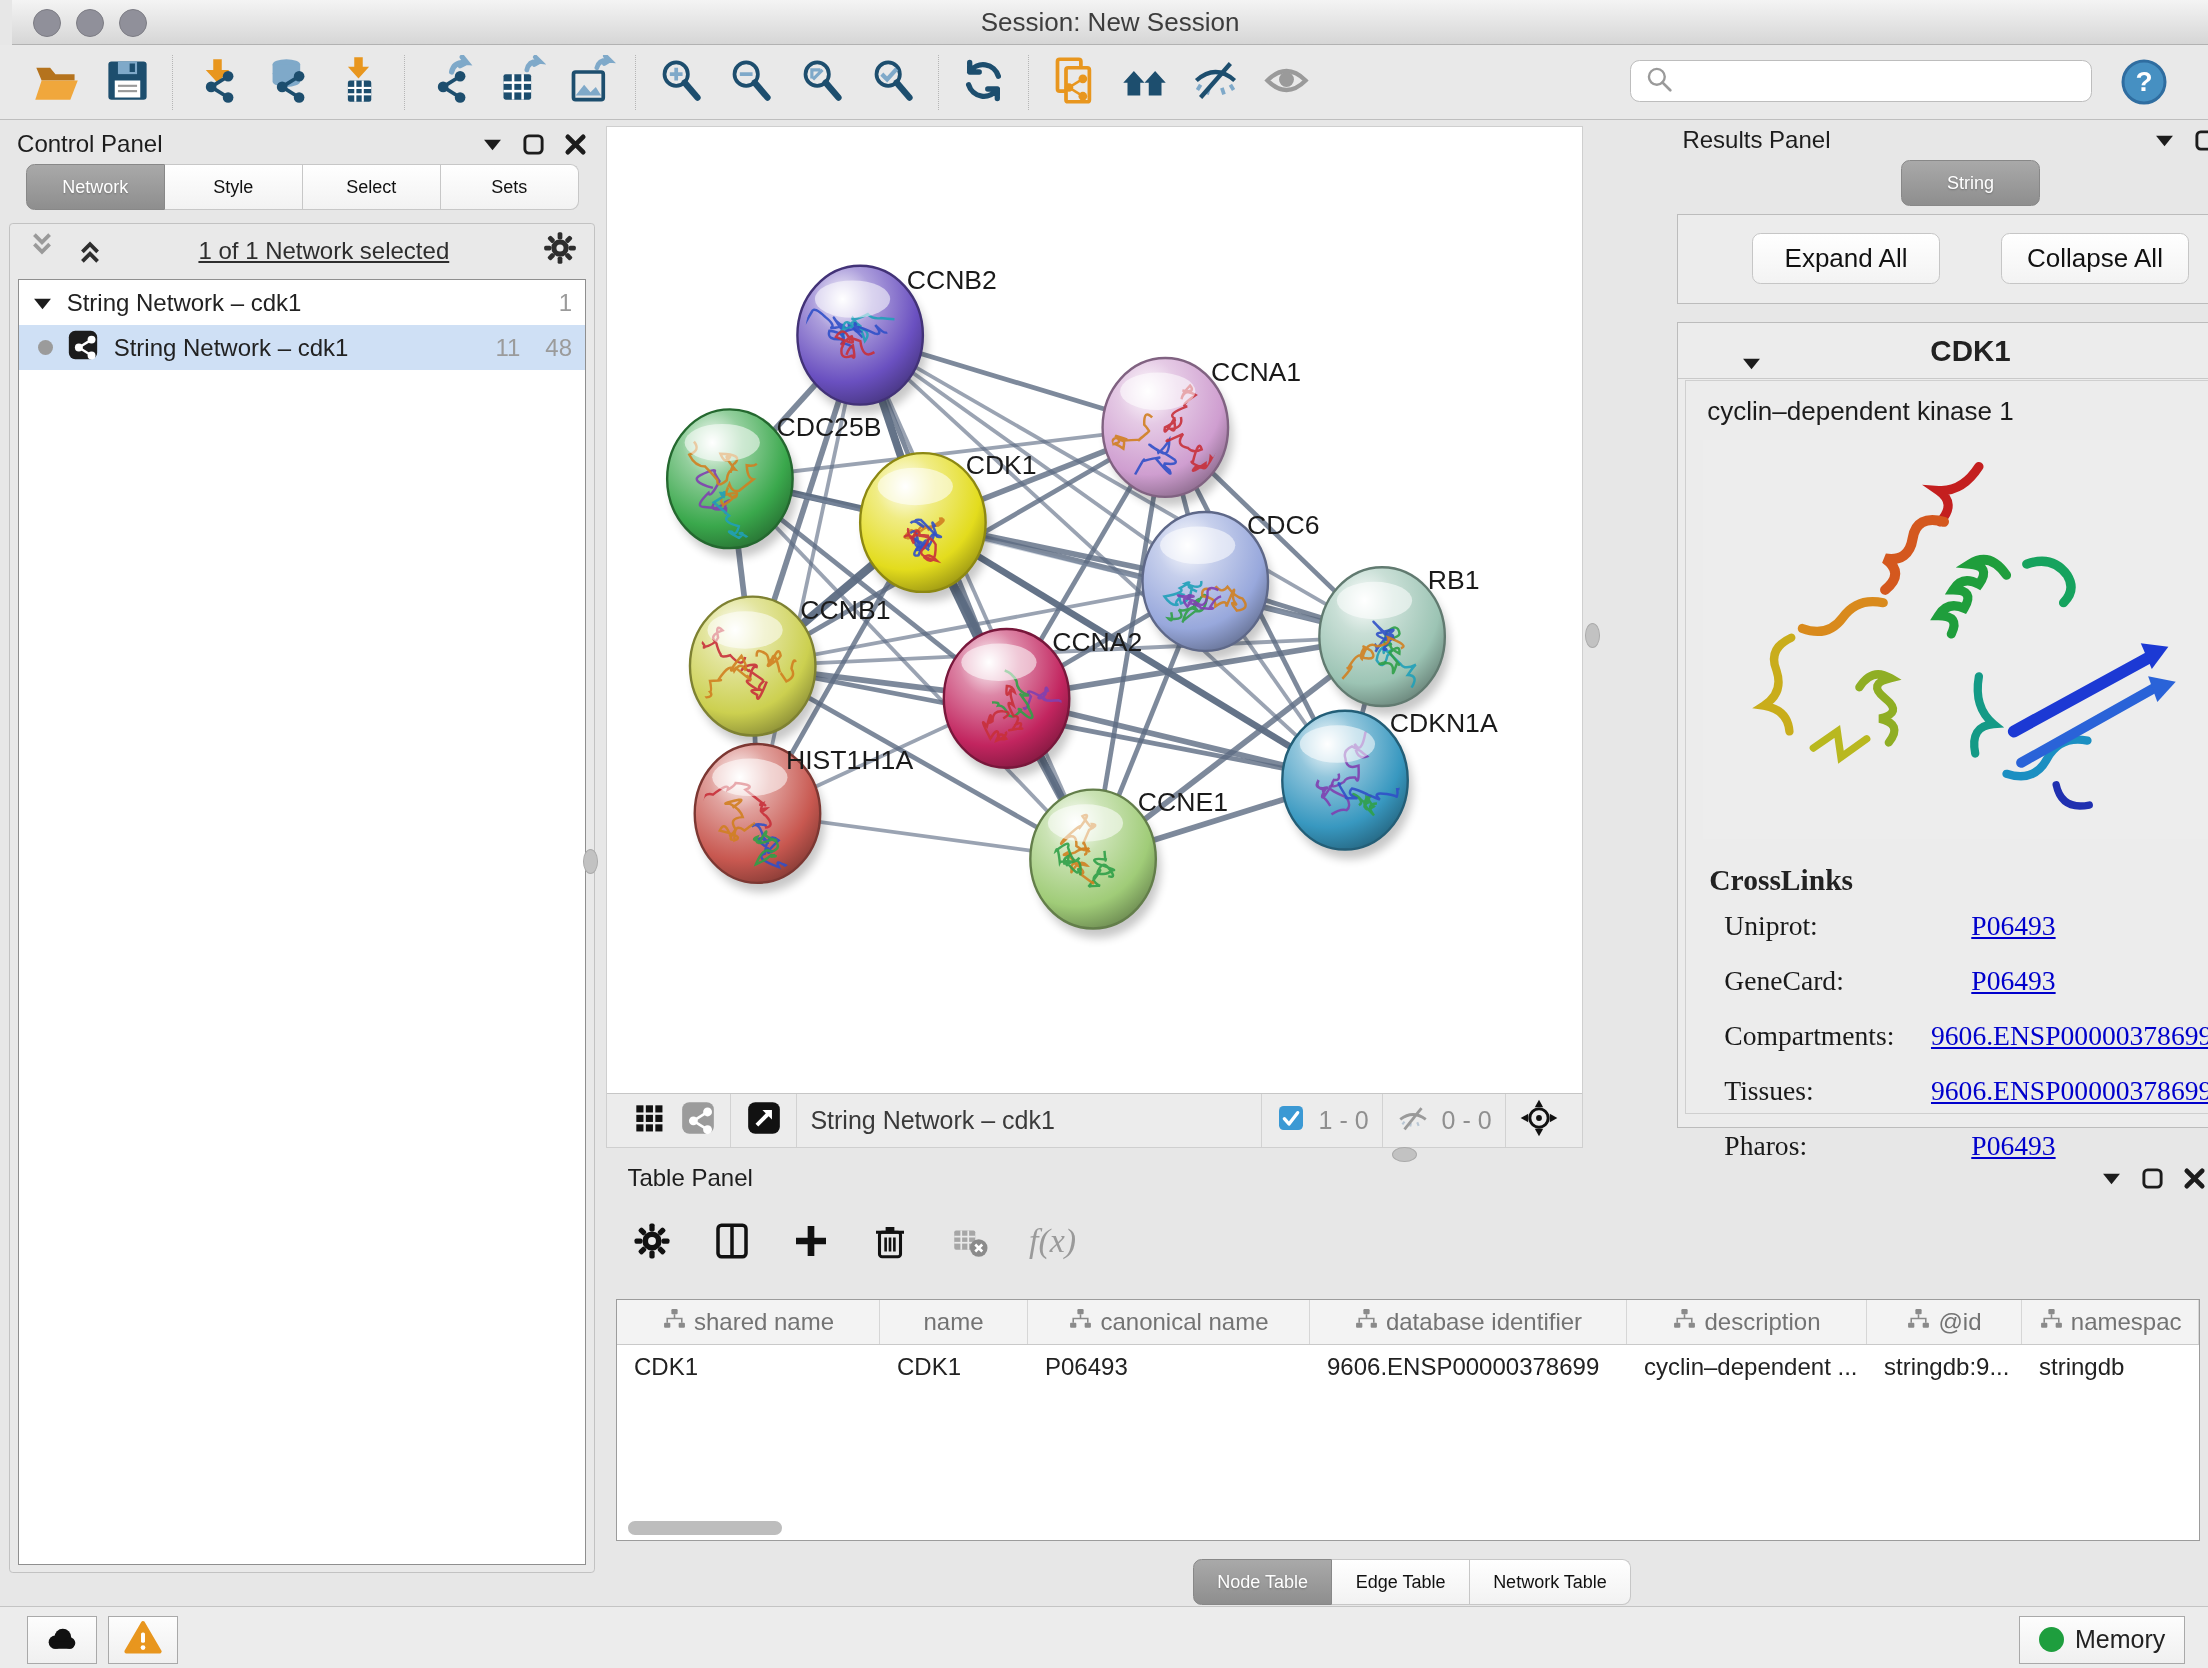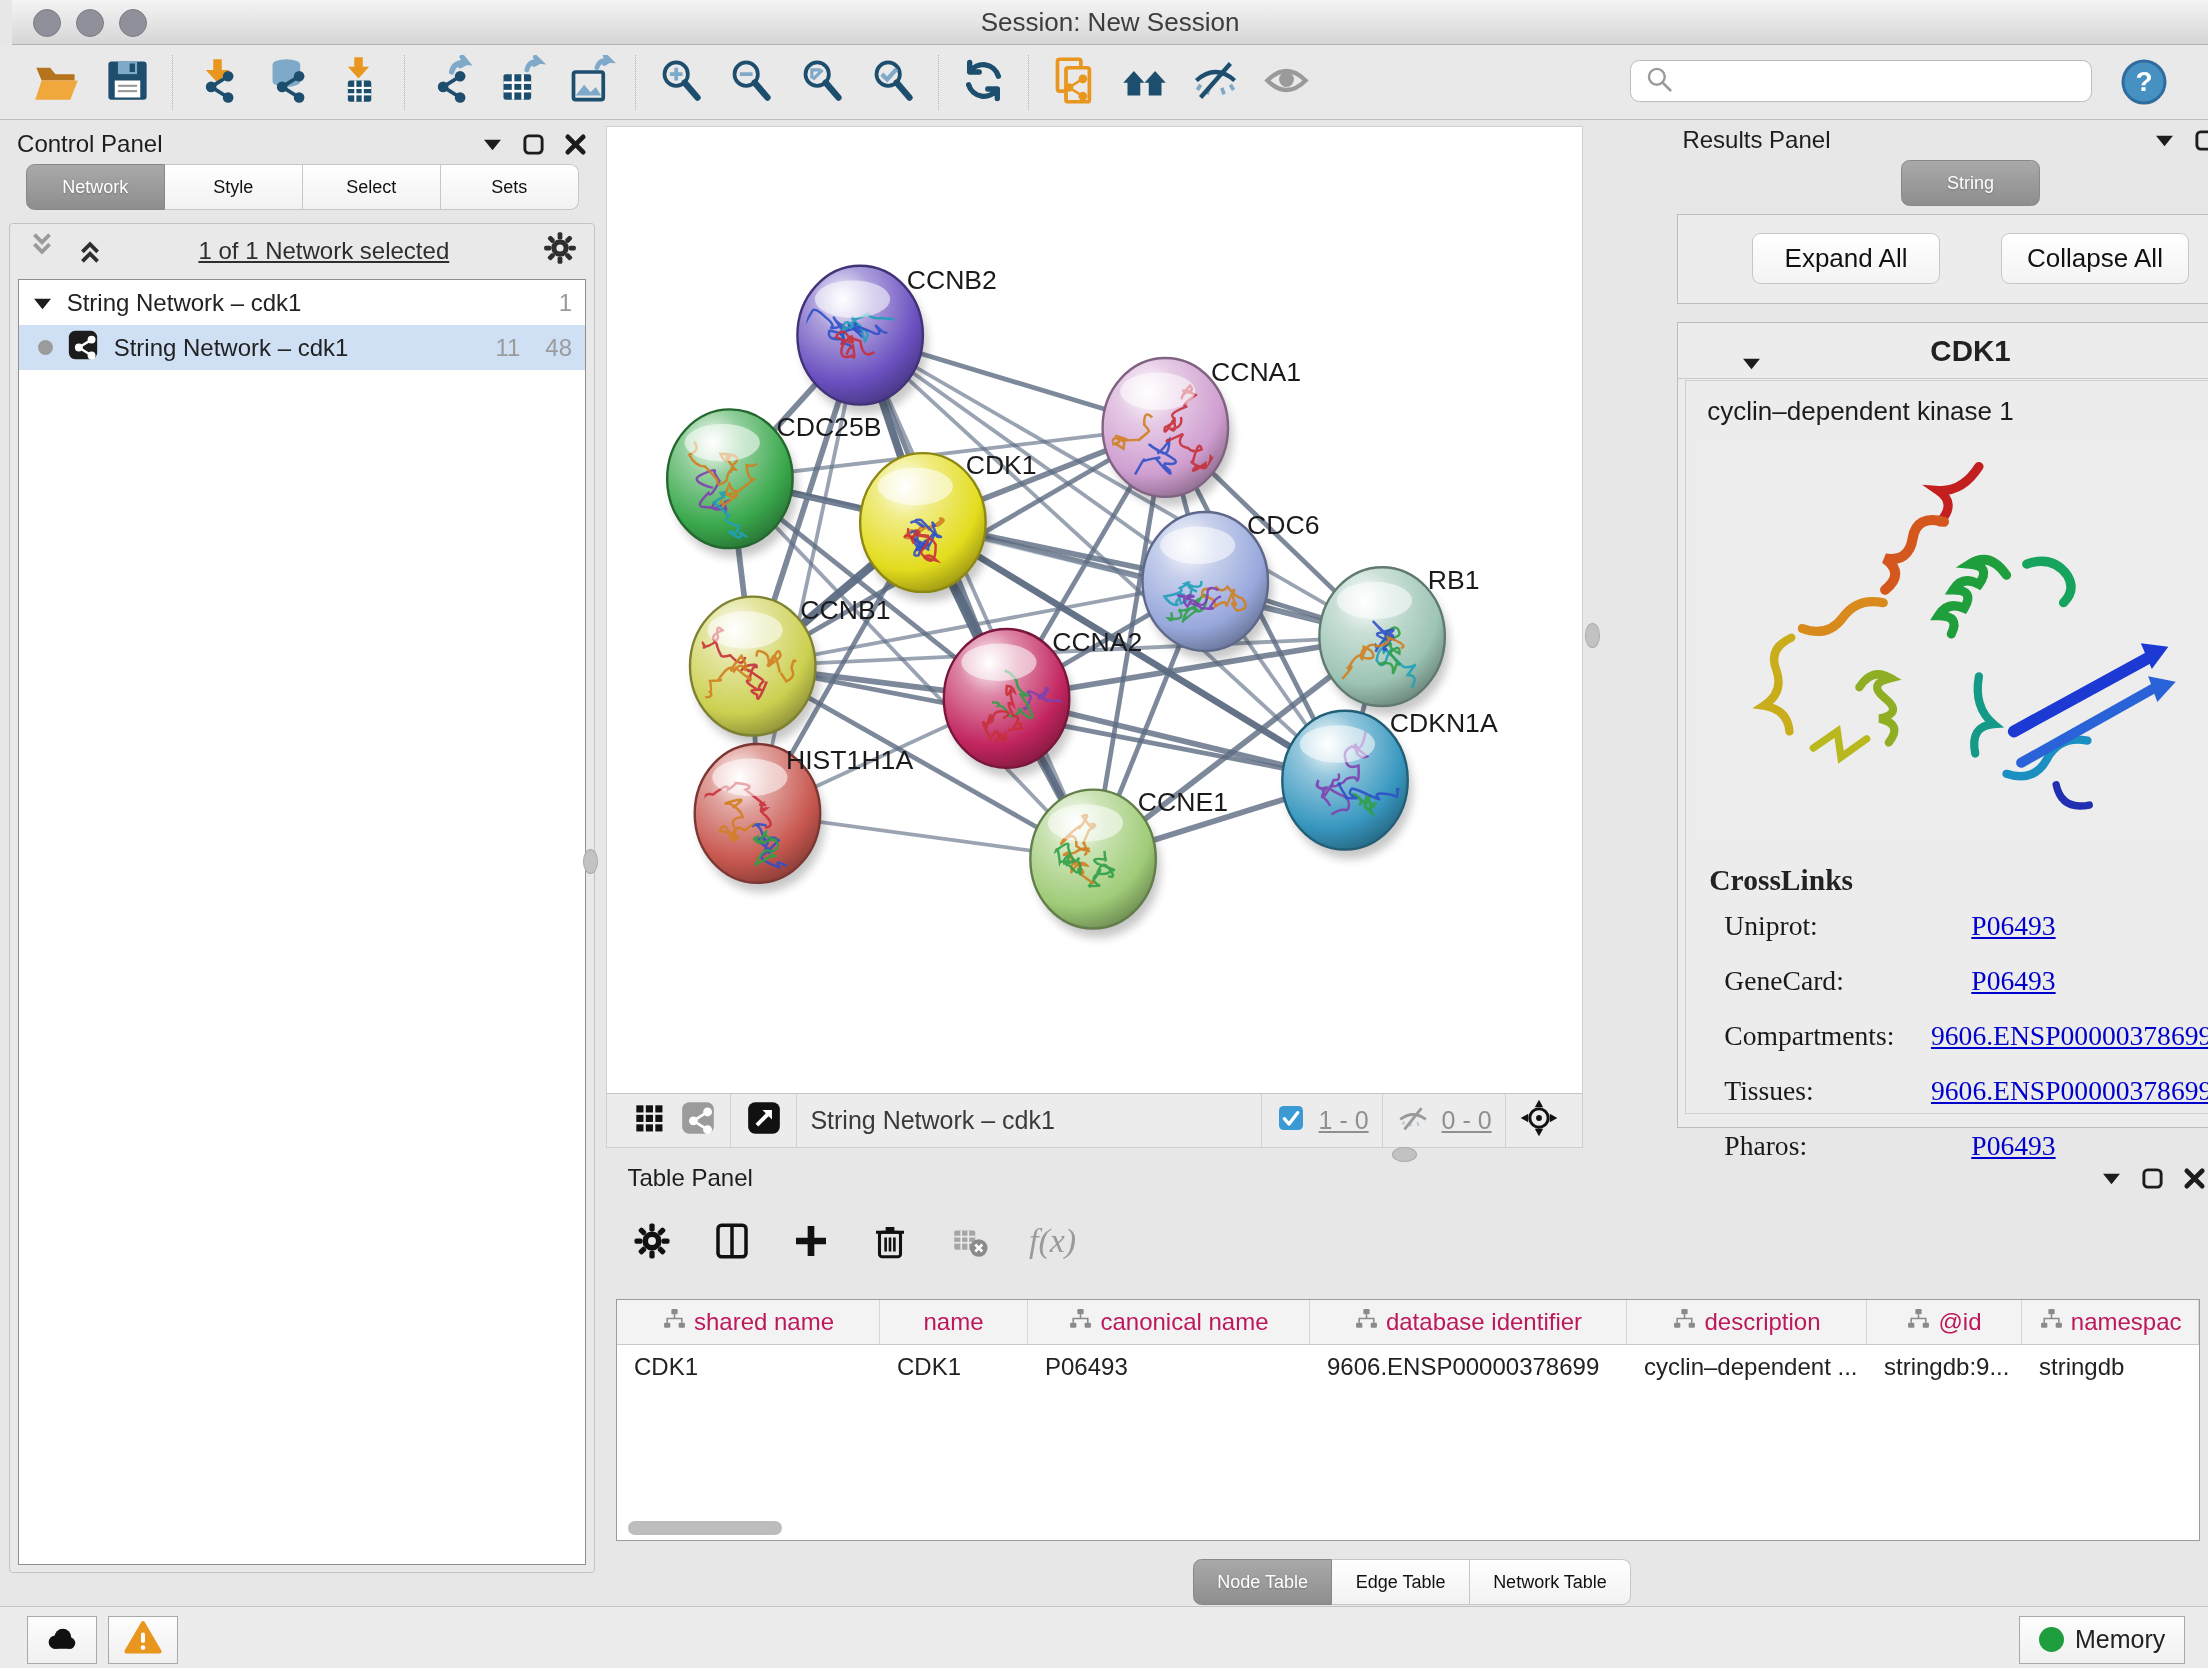--- a/index.html
+++ b/index.html
@@ -49,21 +49,21 @@
   .tree-row.selected{background:#cfe0f5;}
   .tree-dot{width:15px;height:15px;border-radius:50%;background:#9b9b9b;margin-left:5.7px;}
   
   .network-view{position:absolute;left:606px;top:126px;width:975px;height:1020px;background:#fff;
     border:1px solid #cfcfcf;box-sizing:content-box;}
   .nv-canvas{position:absolute;left:0;top:0;}
   .nv-status{position:absolute;left:0;right:0;bottom:0;height:53px;background:#ececec;
     border-top:1px solid #c6c6c6;display:flex;align-items:center;padding:0 9.5px;font-size:25px;color:#3a3a3a;}
   .nv-sec{display:flex;align-items:center;gap:11.4px;padding:0 13.3px;height:100%;}
   .nv-sec + .nv-sec{border-left:1px solid #d2d2d2;}
-  .nv-count{color:#8f8f8f;text-decoration:underline;}
+  .nv-count{color:#8f8f8f;}
   
   .results-panel{position:absolute;left:1671px;top:120px;width:599px;height:1014px;}
   .rp-buttons{margin:7.6px 5.7px 0 5.7px;height:88px;border:1px solid #bcbcbc;background:#ececec;
     display:flex;align-items:center;justify-content:center;gap:61px;}
   .rp-btn{min-width:186px;height:49px;background:linear-gradient(#fff,#f3f3f3);border:1px solid #c6c6c6;
     border-radius:8.6px;font-size:26px;display:flex;align-items:center;justify-content:center;color:#111;}
   .rp-entries{position:absolute;top:202px;left:5.7px;right:5.7px;bottom:5.7px;border:1px solid #bcbcbc;background:#ececec;}
   .rp-scroll{position:absolute;right:0;top:0;bottom:0;width:19px;border-left:1px solid #cdcdcd;background:#f3f3f3;}
   .entry-header{height:55px;position:relative;display:flex;align-items:center;justify-content:center;
     font-size:29.5px;font-weight:bold;border-bottom:1px solid #c9c9c9;}
@@ -78,21 +78,21 @@
   .xl-value a{color:#0000cc;text-decoration:underline;}
   
   .knob{position:absolute;background:#c2c2c2;border:1px solid #ababab;border-radius:50%;}
   
   .table-panel{position:absolute;left:616px;top:1158px;width:1592px;height:447px;}
   .tp-toolbar{margin-top:11.4px;height:63px;display:flex;align-items:center;gap:38px;padding-left:15px;}
   .tp-toolbar svg{display:block;}
   .fx{font-family:"Liberation Serif",serif;font-style:italic;font-size:34px;color:#9a9a9a;}
   .tp-table{position:absolute;top:141px;left:0;right:7.6px;height:240px;background:#fff;border:1px solid #9c9c9c;}
   .tp-header{display:flex;height:44px;background:#f3f3f3;border-bottom:1px solid #c9c9c9;}
-  .tp-col{display:flex;align-items:center;justify-content:center;gap:7px;font-size:24px;color:#be185d;
+  .tp-col{display:flex;align-items:center;justify-content:center;gap:7px;font-size:24px;color:#737373;
     border-right:1px solid #d6d6d6;box-sizing:border-box;overflow:hidden;white-space:nowrap;}
   .tp-row{display:flex;height:44px;}
   .tp-cell{font-size:24px;display:flex;align-items:center;padding-left:17px;box-sizing:border-box;
     overflow:hidden;white-space:nowrap;}
   .tp-hscroll{position:absolute;left:11.4px;bottom:4.8px;width:154px;height:14.3px;background:#bdbdbd;border-radius:7.6px;}
   .tp-tabs{position:absolute;bottom:0;left:0;right:0;}
   
   .status-bar{position:absolute;left:0;right:0;bottom:0;height:61px;background:#ececec;border-top:1px solid #c4c4c4;}
   .sb-btn{position:absolute;top:8.6px;height:46px;background:linear-gradient(#fdfdfd,#f0f0f0);
     border:1px solid #a9a9a9;display:flex;align-items:center;justify-content:center;}

